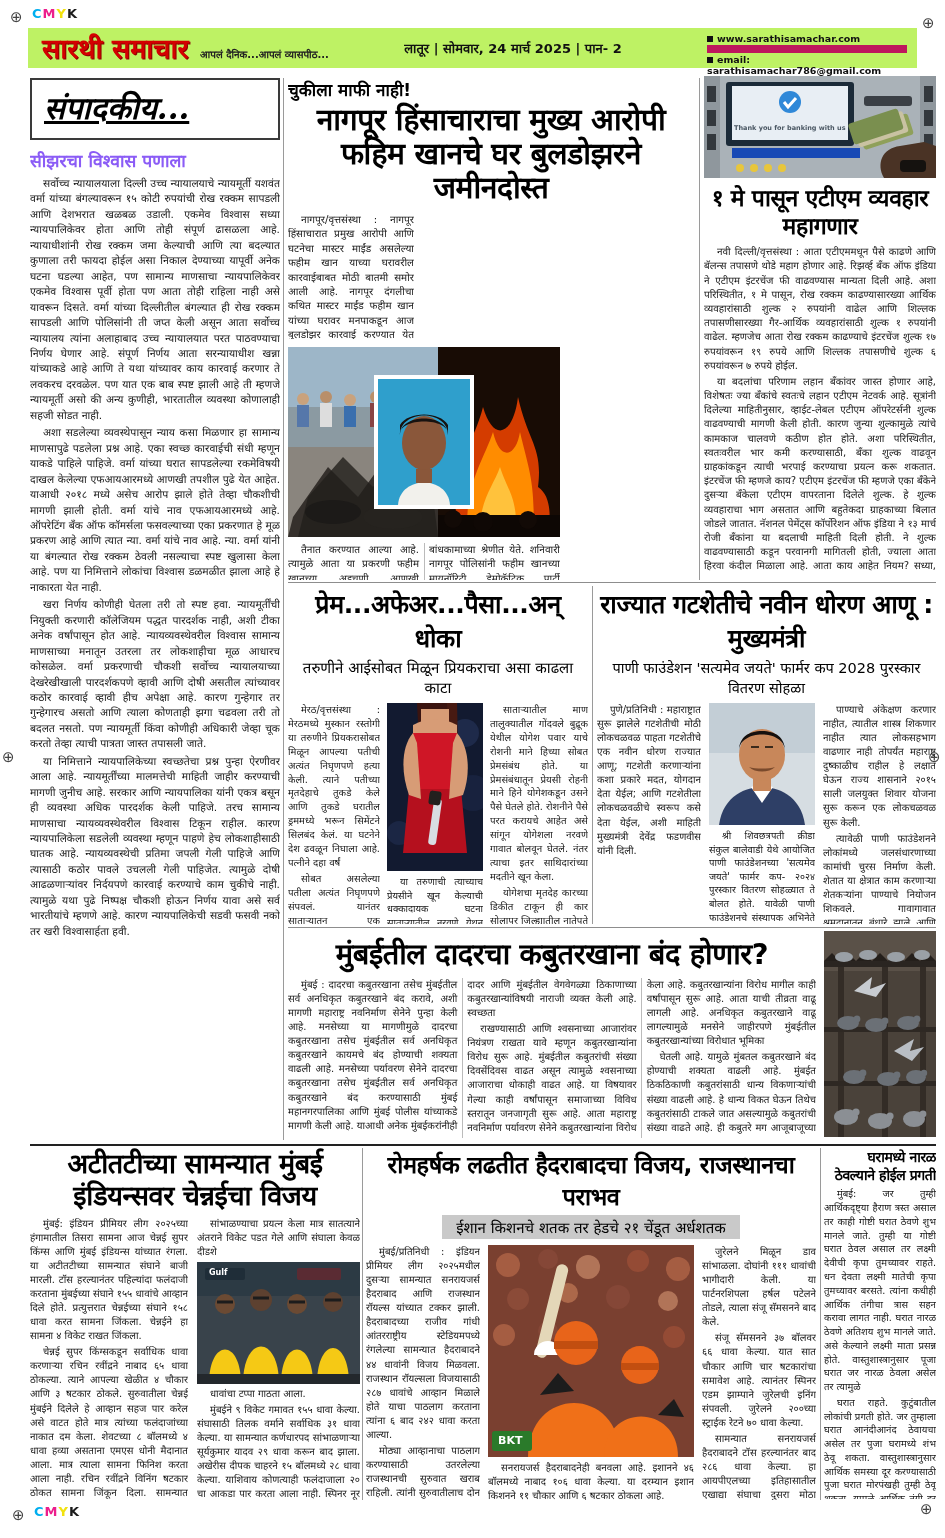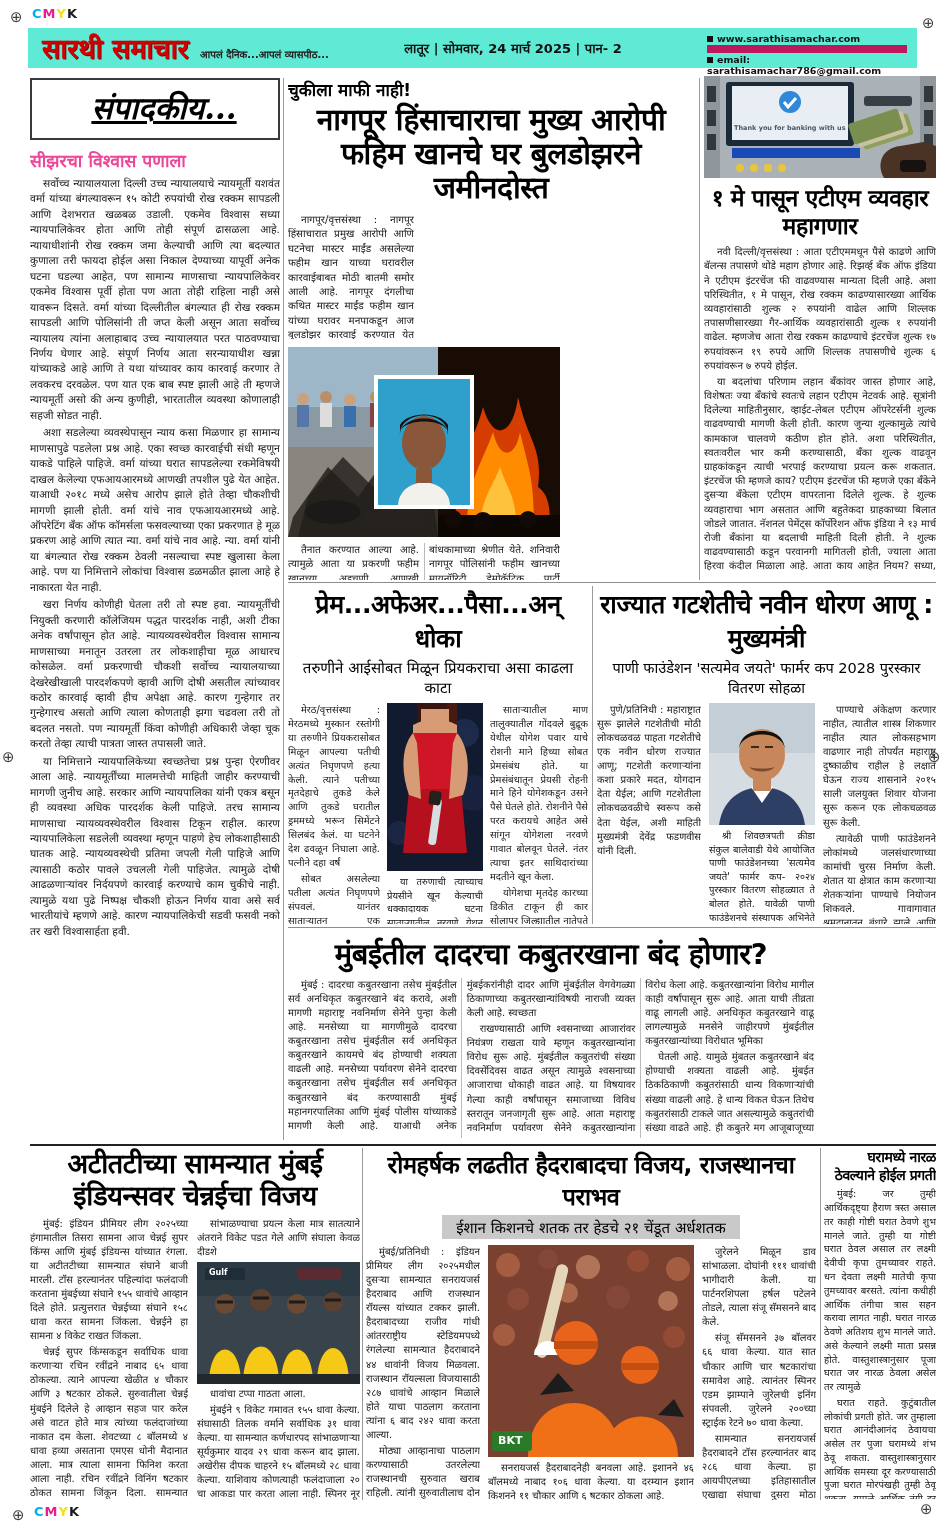--- a/index.html
+++ b/index.html
@@ -5,21 +5,21 @@
   html,body{margin:0;padding:0;background:#fff;}
   .page{position:relative;width:945px;height:1538px;background:#ffffff;overflow:hidden;
         font-family:"DejaVu Sans",sans-serif;color:#141414;}
   .abs{position:absolute;}
   .regmark{font-size:15px;color:#444;line-height:1;}
   .cmyk{font-size:13px;font-weight:700;letter-spacing:1px;}
   .cmyk span{display:inline-block;}
   .c-c{color:#00aeef}.c-m{color:#ec1e8c}.c-y{color:#f2e20e}.c-k{color:#1b1b1b}
 
   
-  .masthead{left:28px;top:28px;width:889px;height:40px;background:#5eead4;}
+  .masthead{left:28px;top:28px;width:889px;height:40px;background:#bef264;}
   .mh-title{position:absolute;left:14px;top:1px;font-size:27px;font-weight:900;color:#d40000;
             text-shadow:1px 1px 0 #8a0000;}
   .mh-tagline{position:absolute;left:172px;top:19px;font-size:10px;font-weight:700;color:#222;}
   .mh-date{position:absolute;left:330px;top:11px;width:310px;text-align:center;font-size:13px;font-weight:700;color:#111;}
   .mh-contact{position:absolute;right:10px;top:4px;width:200px;font-size:9.5px;font-weight:700;color:#111;}
   .mh-contact .row{padding:1px 0;}
   .mh-contact .row.first{border-bottom:8px solid #be185d;}
   .mh-bullet{display:inline-block;width:6px;height:6px;background:#111;margin-right:4px;}
 
   
@@ -28,24 +28,24 @@
   .hrule.heavy{height:2px;background:#222;}
 
   
   .body-text{font-size:10.2px;line-height:1.42;text-align:justify;color:#181818;}
   .body-text p{margin:0 0 2px 0;text-indent:13px;}
   .headline{font-weight:900;text-align:center;color:#000;letter-spacing:-0.4px;}
   .kicker{font-size:17px;font-weight:800;color:#000;}
   .subhead{font-weight:400;text-align:center;color:#000000;}
 
   
-  .edit-box{border:2px solid #3a3a3a;text-align:center;padding:6px 4px 10px 22px;}
+  .edit-box{border:2px solid #3a3a3a;padding:6px 4px 10px 12px;}
   .edit-title{font-family:"DejaVu Serif",serif;font-style:italic;font-weight:800;font-size:31px;
               text-decoration:underline;color:#000;}
-  .edit-heading{font-size:17.5px;font-weight:800;margin:8px 0 4px 0;color:#ec4899;}
+  .edit-heading{font-size:17.5px;font-weight:800;margin:8px 0 4px 0;color:#8b5cf6;}
   .edit-body{font-size:10.6px;line-height:1.46;}
 
   .imgbox{position:relative;overflow:hidden;background:#888;}
   .imgbox svg{display:block;}
   .ovl{position:absolute;color:#fff;font-weight:700;}
 
   .col{overflow:hidden;}
   .flexrow{display:flex;}
 
   .gray-bar{background:#c9c9c9;display:inline-block;padding:2px 14px;}
@@ -259,21 +259,21 @@
       </div>
       <div class="body-text col" style="flex:1 1 auto;height:268px;font-size:9.9px;">
         <p>पाण्याचे अंकेक्षण करणार नाहीत, त्यातील शास्त्र शिकणार नाहीत त्यात लोकसहभाग वाढणार नाही तोपर्यंत महाराष्ट्र दुष्काळीच राहील हे लक्षात घेऊन राज्य शासनाने २०१५ साली जलयुक्त शिवार योजना सुरू करून एक लोकचळवळ सुरू केली.</p>
         <p>त्यावेळी पाणी फाउंडेशनने लोकांमध्ये जलसंधारणाच्या कामांची चुरस निर्माण केली. शेतात या क्षेत्रात काम करणाऱ्या शेतकऱ्यांना पाण्याचे नियोजन शिकवले. गावागावात श्रमदानातून बंधारे झाले आणि पाण्याची चळवळ उभी राहिली, असे मुख्यमंत्री म्हणाले.</p>
 
       </div>
     </div>
   </div>
 
   <div class="abs col" style="left:288px;top:931px;width:648px;height:210px;">
-    <div class="flexrow" style="gap:8px;flex-direction:column;">
+    <div class="flexrow" style="gap:8px;">
       <div style="flex:1 1 auto;width:526px;">
         <div class="headline" style="font-size:29px;margin:2px 0 6px 0;">मुंबईतील दादरचा कबुतरखाना बंद होणार?</div>
         <div class="body-text" style="height:160px;overflow:hidden;column-count:3;column-gap:10px;column-rule:1px solid #bbb;font-size:9.9px;">
           <p>मुंबई : दादरचा कबुतरखाना तसेच मुंबईतील सर्व अनधिकृत कबुतरखाने बंद करावे, अशी मागणी महाराष्ट्र नवनिर्माण सेनेने पुन्हा केली आहे. मनसेच्या या मागणीमुळे दादरचा कबुतरखाना तसेच मुंबईतील सर्व अनधिकृत कबुतरखाने कायमचे बंद होण्याची शक्यता वाढली आहे. मनसेच्या पर्यावरण सेनेने दादरचा कबुतरखाना तसेच मुंबईतील सर्व अनधिकृत कबुतरखाने बंद करण्यासाठी मुंबई महानगरपालिका आणि मुंबई पोलीस यांच्याकडे मागणी केली आहे. याआधी अनेक मुंबईकरांनीही दादर आणि मुंबईतील वेगवेगळ्या ठिकाणाच्या कबुतरखान्यांविषयी नाराजी व्यक्त केली आहे. स्वच्छता</p>
           <p>राखण्यासाठी आणि श्वसनाच्या आजारांवर नियंत्रण राखता यावे म्हणून कबुतरखान्यांना विरोध सुरू आहे. मुंबईतील कबुतरांची संख्या दिवसेंदिवस वाढत असून त्यामुळे श्वसनाच्या आजाराचा धोकाही वाढत आहे. या विषयावर गेल्या काही वर्षांपासून समाजाच्या विविध स्तरातून जनजागृती सुरू आहे. आता महाराष्ट्र नवनिर्माण पर्यावरण सेनेने कबुतरखान्यांना विरोध केला आहे. कबुतरखान्यांना विरोध मागील काही वर्षांपासून सुरू आहे. आता याची तीव्रता वाढू लागली आहे. अनधिकृत कबुतरखाने वाढू लागल्यामुळे मनसेने जाहीरपणे मुंबईतील कबुतरखान्यांच्या विरोधात भूमिका</p>
           <p>घेतली आहे. यामुळे मुंबतल कबुतरखाने बंद होण्याची शक्यता वाढली आहे. मुंबईत ठिकठिकाणी कबुतरांसाठी धान्य विकणाऱ्यांची संख्या वाढली आहे. हे धान्य विकत घेऊन तिथेच कबुतरांसाठी टाकले जात असल्यामुळे कबुतरांची संख्या वाढते आहे. ही कबुतरे मग आजूबाजूच्या रहिवाशी इमारतीच्या खिडक्यांमध्ये घर करतात. त्यामुळे त्यांच्या विष्ठेतून व पिसांमधून श्वसनाचे आजार पसरत आहेत. नागरिकांच्या जिवाशी खेळणारे हे अनधिकृत कबुतरखाने बंद झाले पाहिजेत ही आमची मागणी आहे, असे मनसेच्या पर्यावरण विभागाचे अध्यक्ष जय शृंगारपुरे यांनी सांगितले.</p>
         </div>
       </div>
       <div class="imgbox" style="flex:0 0 112px;height:206px;">
         <svg width="112" height="206" viewBox="0 0 112 206">

